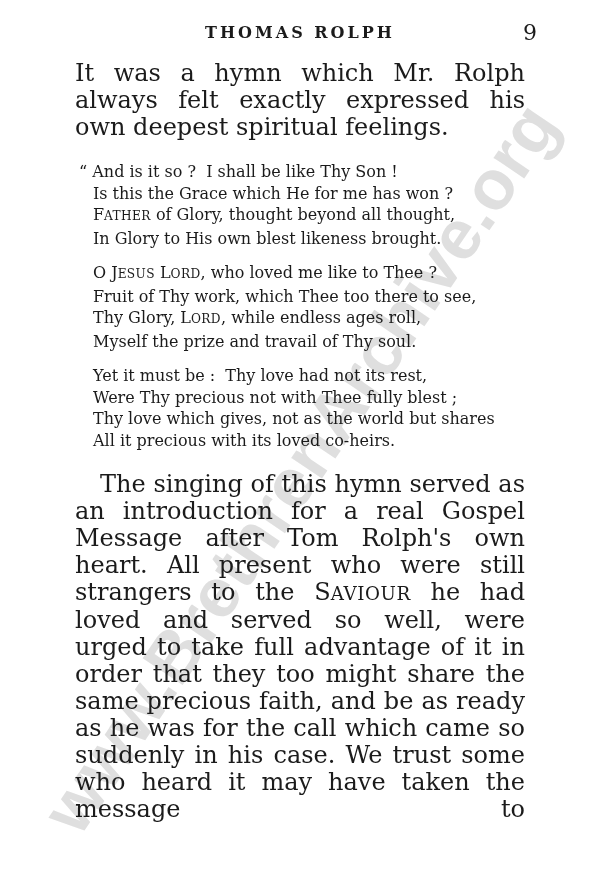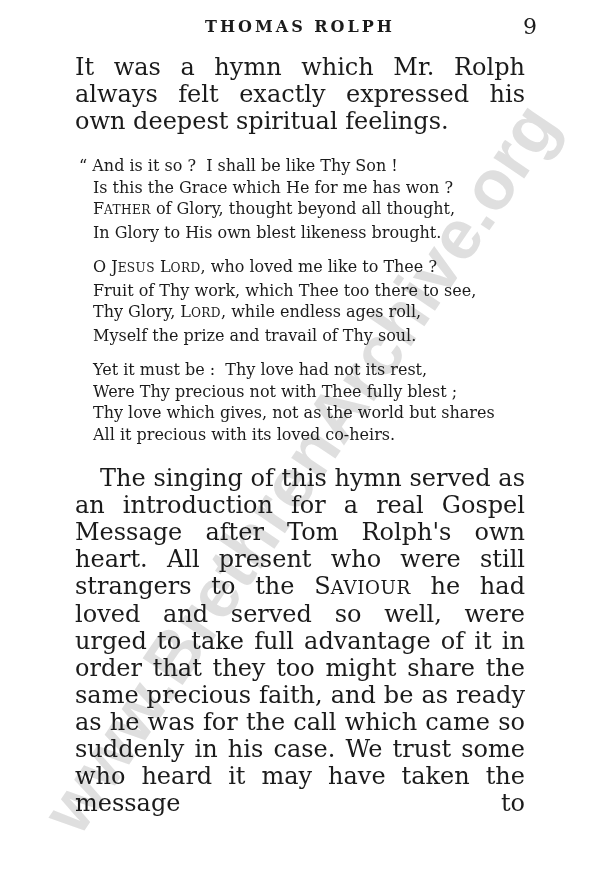--- a/index.html
+++ b/index.html
@@ -22,21 +22,21 @@
     font-size: 70px;
     color: #dadada;
     opacity: 0.85;
     white-space: nowrap;
     z-index: 0;
     user-select: none;
   }
   .content {
     position: relative;
     z-index: 1;
-    padding: 14px 63px 0 63px;
+    padding: 20px 63px 0 63px;
   }
   .running-head {
     position: relative;
     height: 28px;
     margin-bottom: 12px;
   }
   .running-title {
     position: absolute;
     left: 50%;
     top: 3px;

